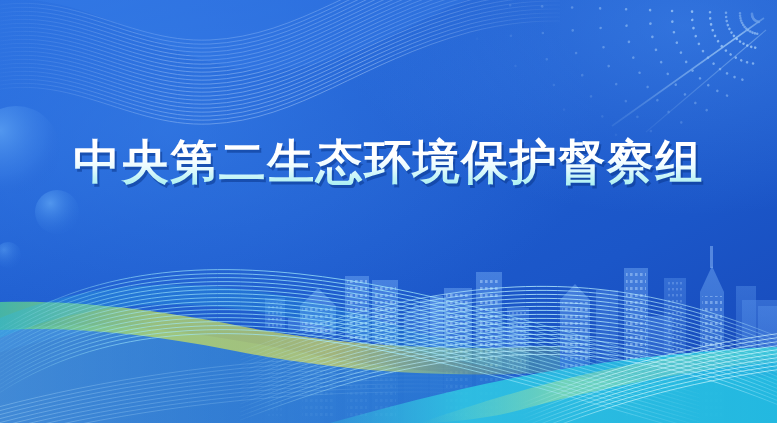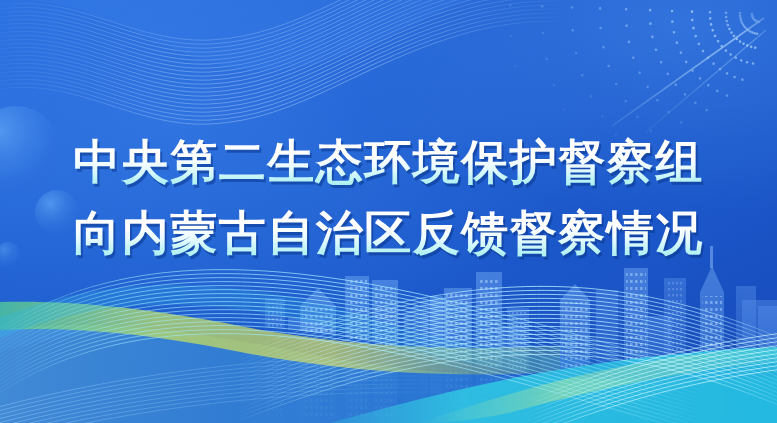--- a/index.html
+++ b/index.html
@@ -718,16 +718,15 @@
           <use href="#llArc"></use>
         </g>
       <g transform="translate(0,28)">
           <use href="#llArc"></use>
         </g>
     </g>
   </svg>
 
   <div id="headline">
     <span class="hl-line">中央第二生态环境保护督察组</span>
-    <span class="hl-line">向内蒙古自治区反馈督察情况</span>
   </div>
 
 </div>
 
 </body></html>

